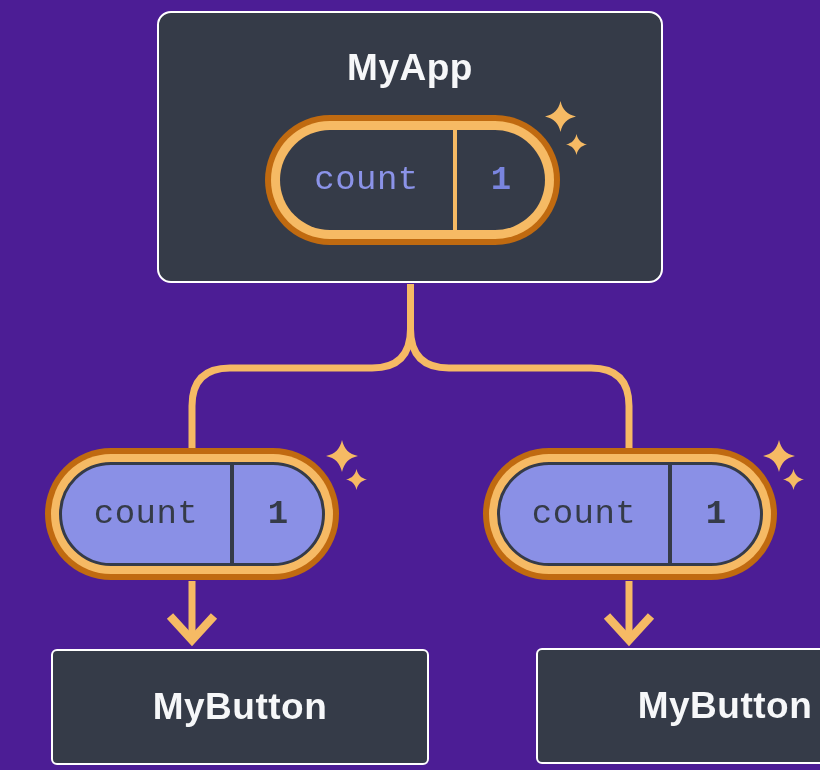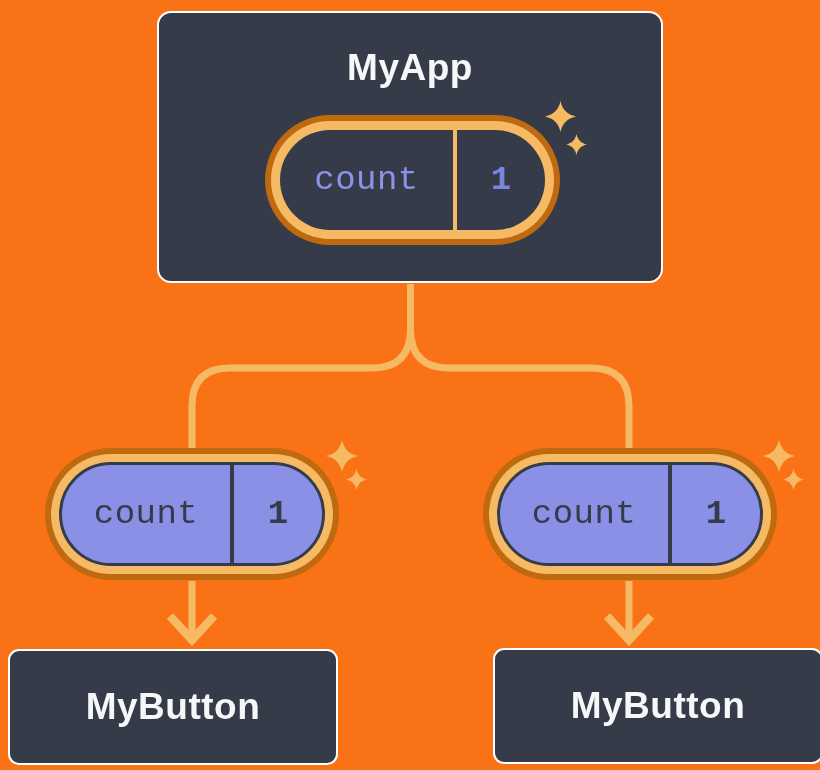--- a/index.html
+++ b/index.html
@@ -2,42 +2,42 @@
 <html><head>
 <meta charset="utf-8">
 <style>
   html, body { margin: 0; padding: 0; background: #4D6570; }
   * { box-sizing: border-box; }
 
   .stage {
     position: relative;
     width: 820px;
     height: 770px;
-    background: #f97316;
+    background: #4c1d95;
     overflow: hidden;
     font-family: "Liberation Sans", sans-serif;
   }
 
   .connectors {
     position: absolute;
     left: 0; top: 0;
     width: 820px; height: 770px;
     z-index: 1;
   }
 
   .node {
     position: absolute;
     background: #353B48;
     border: 2.5px solid #FFFFFF;
     border-radius: 14px;
     z-index: 2;
   }
   .node-root { left: 157px; top: 11px; width: 506px; height: 272px; }
-  .node-child { width: 330px; height: 116px; border-radius: 11px;
-                display: flex; align-items: center; justify-content: center; }
+  .node-child { width: 378px; height: 116px; border-radius: 6px;
+                display: flex; align-items: center; justify-content: center; margin-left: 43px; }
   .node-child-left  { left: 8px;   top: 649px; }
   .node-child-right { left: 493px; top: 648px; }
 
   .node-title {
     margin-top: 34px;
     text-align: center;
     font-size: 37px;
     font-weight: 700;
     letter-spacing: 0.5px;
     color: #F6F7F9;

